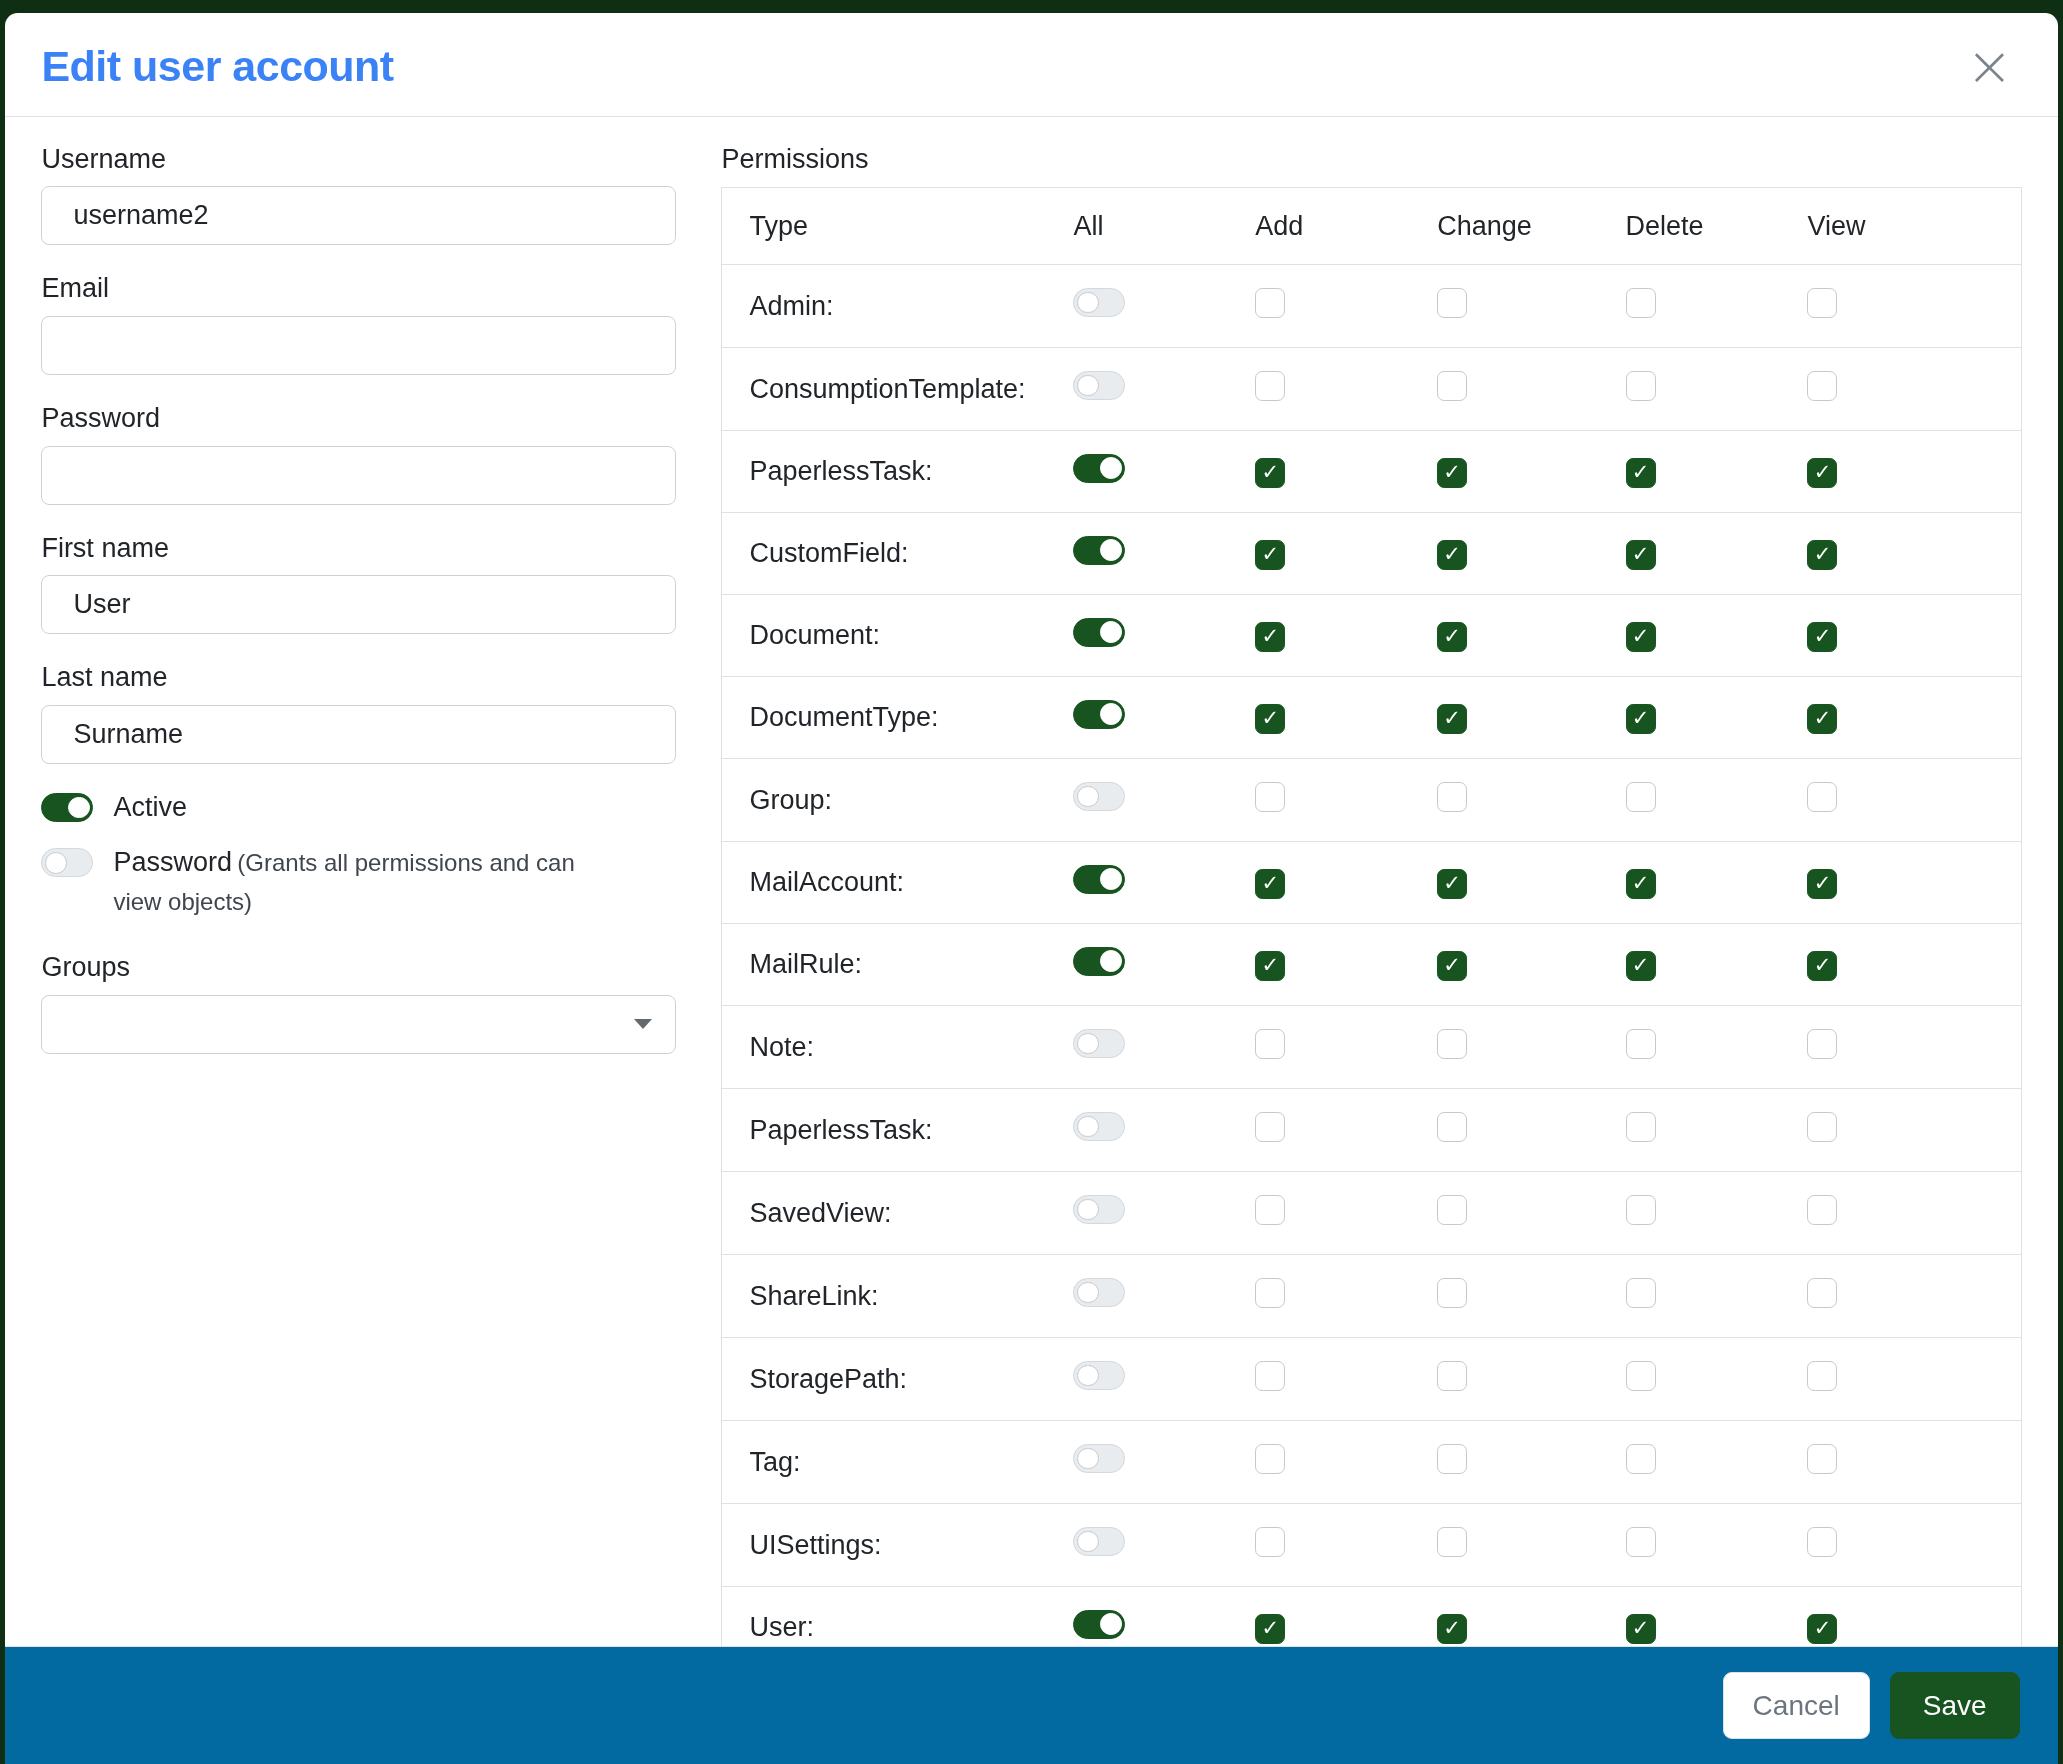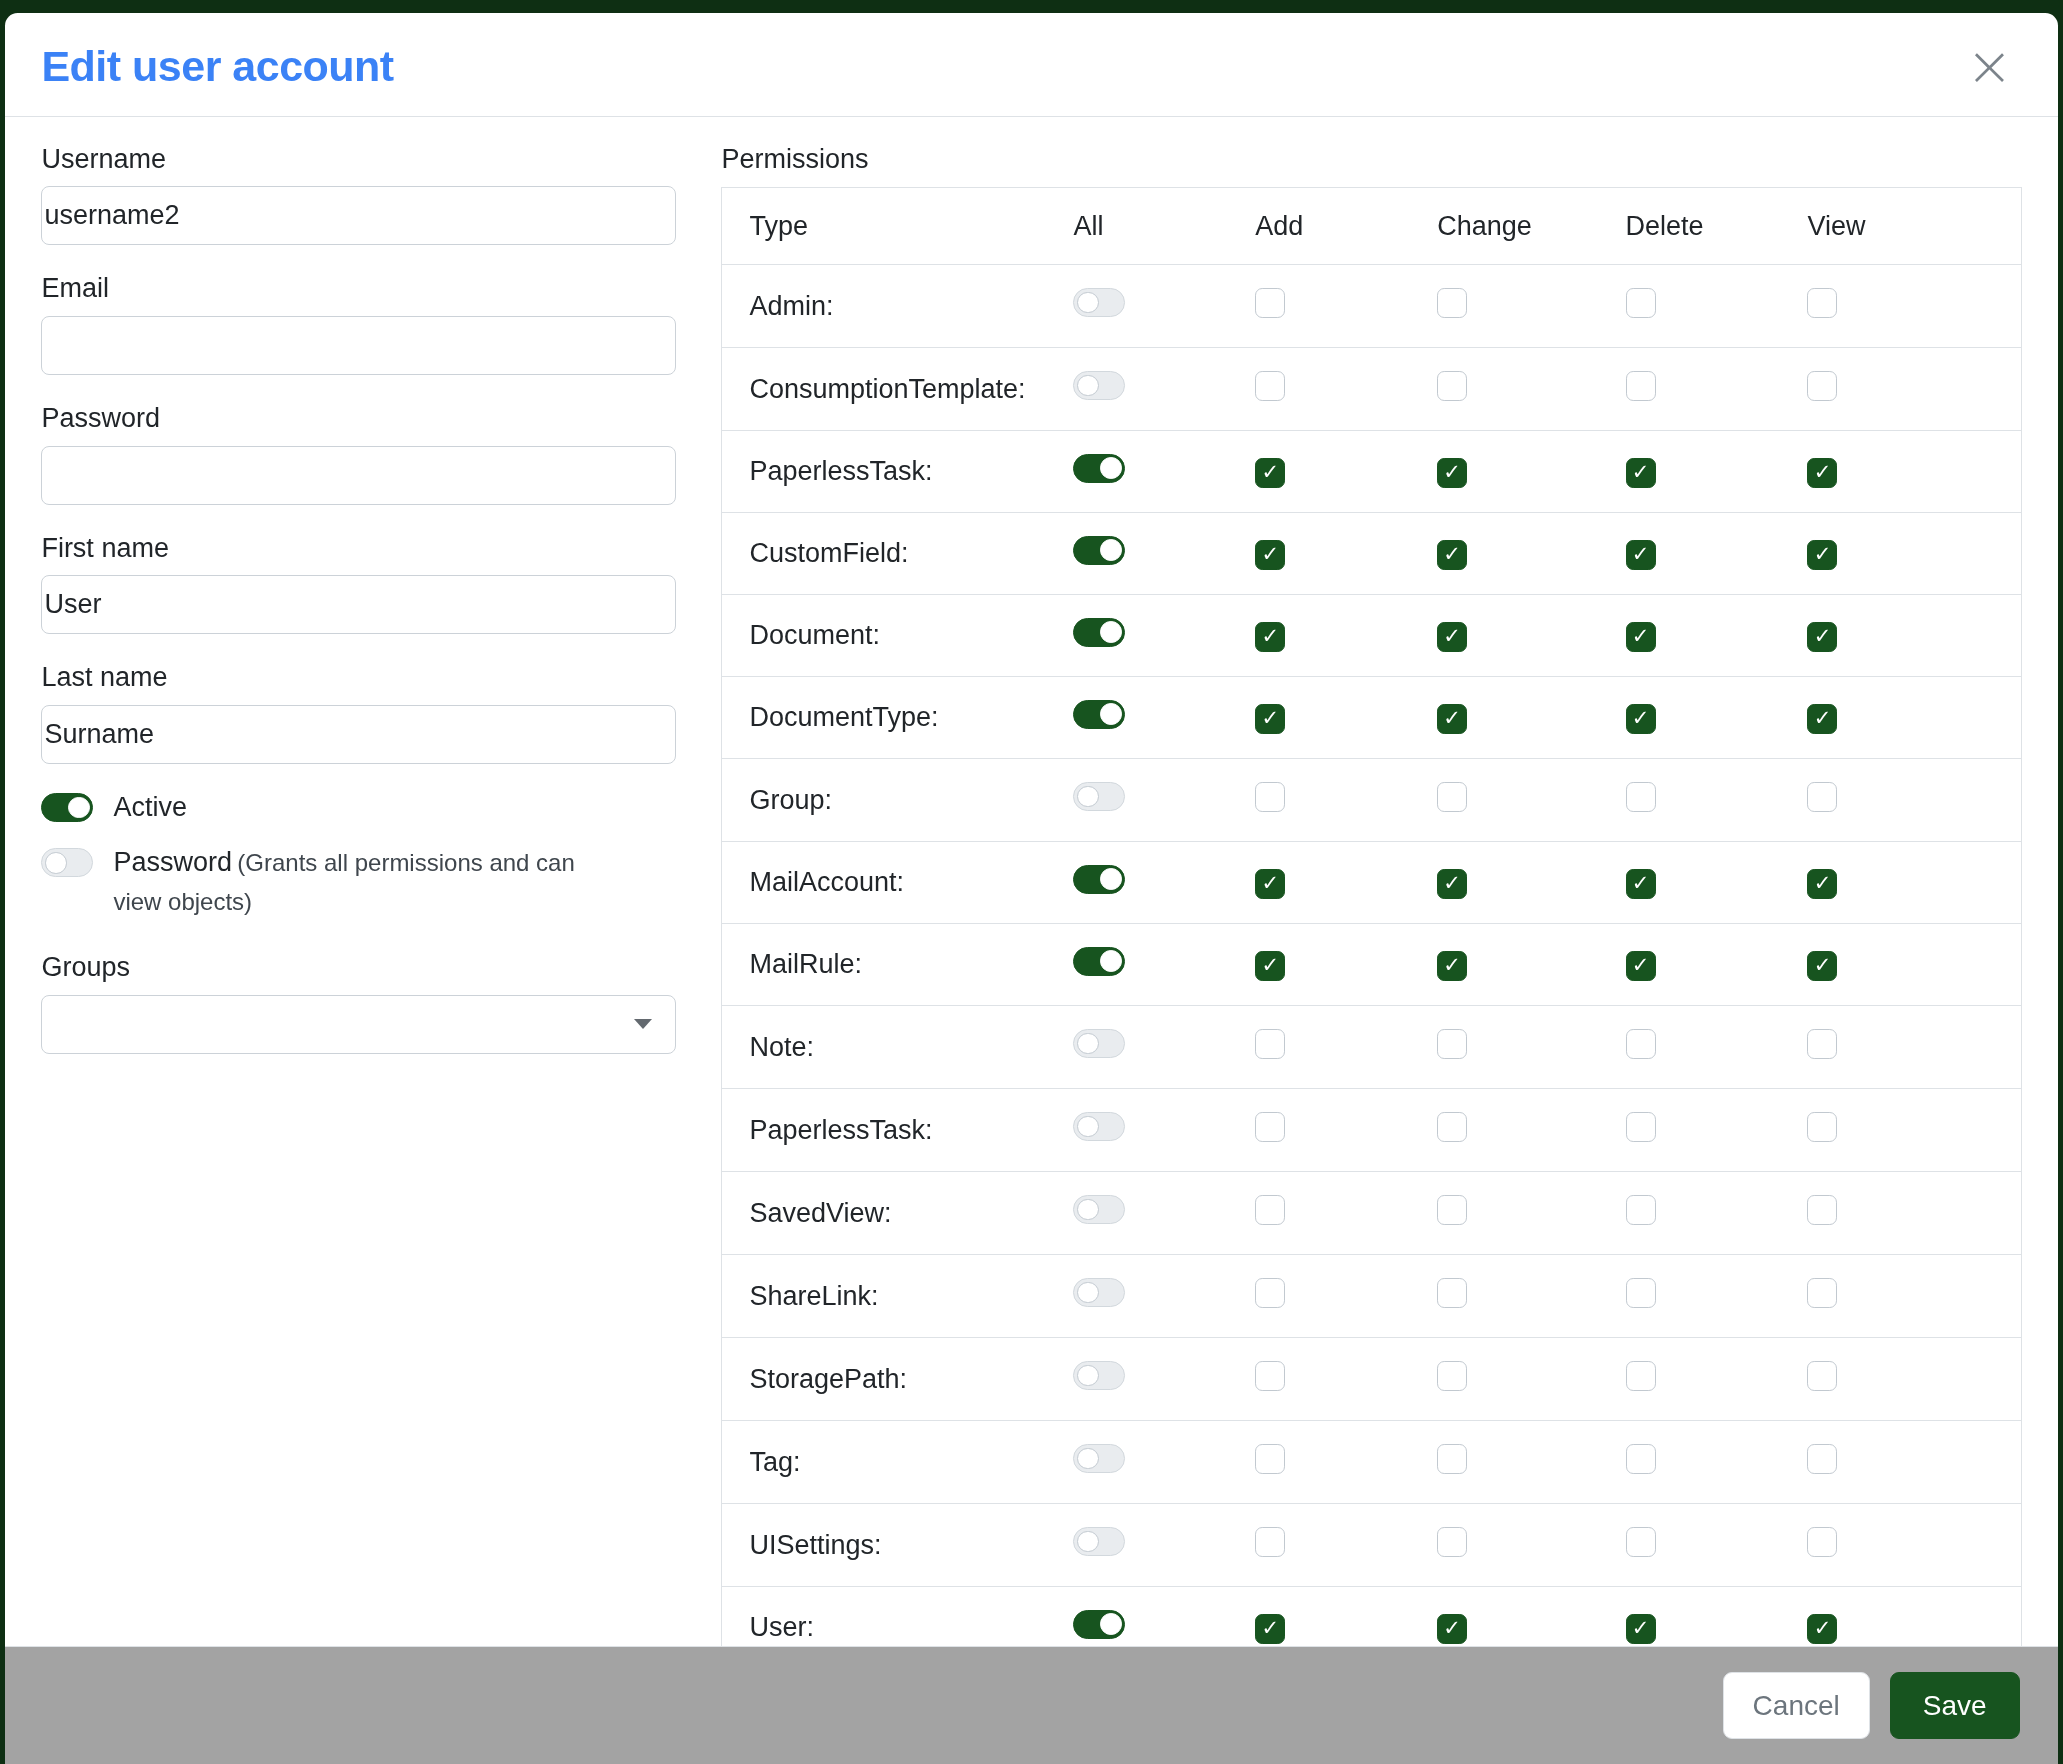--- a/index.html
+++ b/index.html
@@ -26,21 +26,21 @@
     font-family:"DejaVu Sans", sans-serif; padding:0 3.6px;
   }
   .modal-body { flex:1 1 auto; display:flex; gap:45px; padding:27px 36px 0 36px; overflow:hidden; }
   .left-col { flex:0 0 635px; width:635px; }
   .right-col { flex:1 1 auto; }
 
   .field { margin-bottom:28px; }
   .field-label { font-size:27px; margin-bottom:11.7px; color:#212529; }
   .text-input {
     width:100%; height:59px; border:0.9px solid #ccd2d8; border-radius:8px;
-    font-size:27px; padding:0 2px; color:#212529; background:#fff;
+    font-size:27px; padding:0 31px; color:#212529; background:#fff;
     font-family:inherit; outline:none;
   }
 
   .switch {
     width:52px; height:29px; border-radius:14.4px;
     background:#e9ecef; border:0.9px solid #d2d8dd;
     position:relative; display:inline-block; flex:0 0 auto; cursor:pointer;
   }
   .switch .knob {
     position:absolute; top:2.7px; left:2.7px; width:21.6px; height:21.6px;
@@ -85,21 +85,21 @@
     width:30px; height:30px; border:0.9px solid #c2c9d0; border-radius:7.2px;
     display:inline-flex; align-items:center; justify-content:center;
     background:#fff; color:#fff; font-size:21px; font-weight:700; cursor:pointer;
     font-family:"DejaVu Sans", sans-serif; line-height:1;
   }
   .checkbox.checked { background:var(--accent,#17541f); border-color:var(--accent,#17541f); }
 
   .modal-footer {
     flex:0 0 auto; border-top:0.9px solid var(--border,#dee2e6);
     padding:25px 38px; display:flex; justify-content:flex-end; align-items:center; gap:20px;
-    background:#a3a3a3;
+    background:#0369a1;
   }
   .btn {
     font-size:28px; border-radius:9px; height:67px; cursor:pointer;
     font-family:inherit; display:inline-flex; align-items:center; justify-content:center;
   }
   .btn-cancel { background:#fff; border:0.9px solid #dee2e6; color:#6c757d; padding:0 29px; }
   .btn-save { background:var(--accent,#17541f); border:0.9px solid var(--accent,#17541f); color:#fff; padding:14px 32px; }
 </style>
 </head>
 <body>

